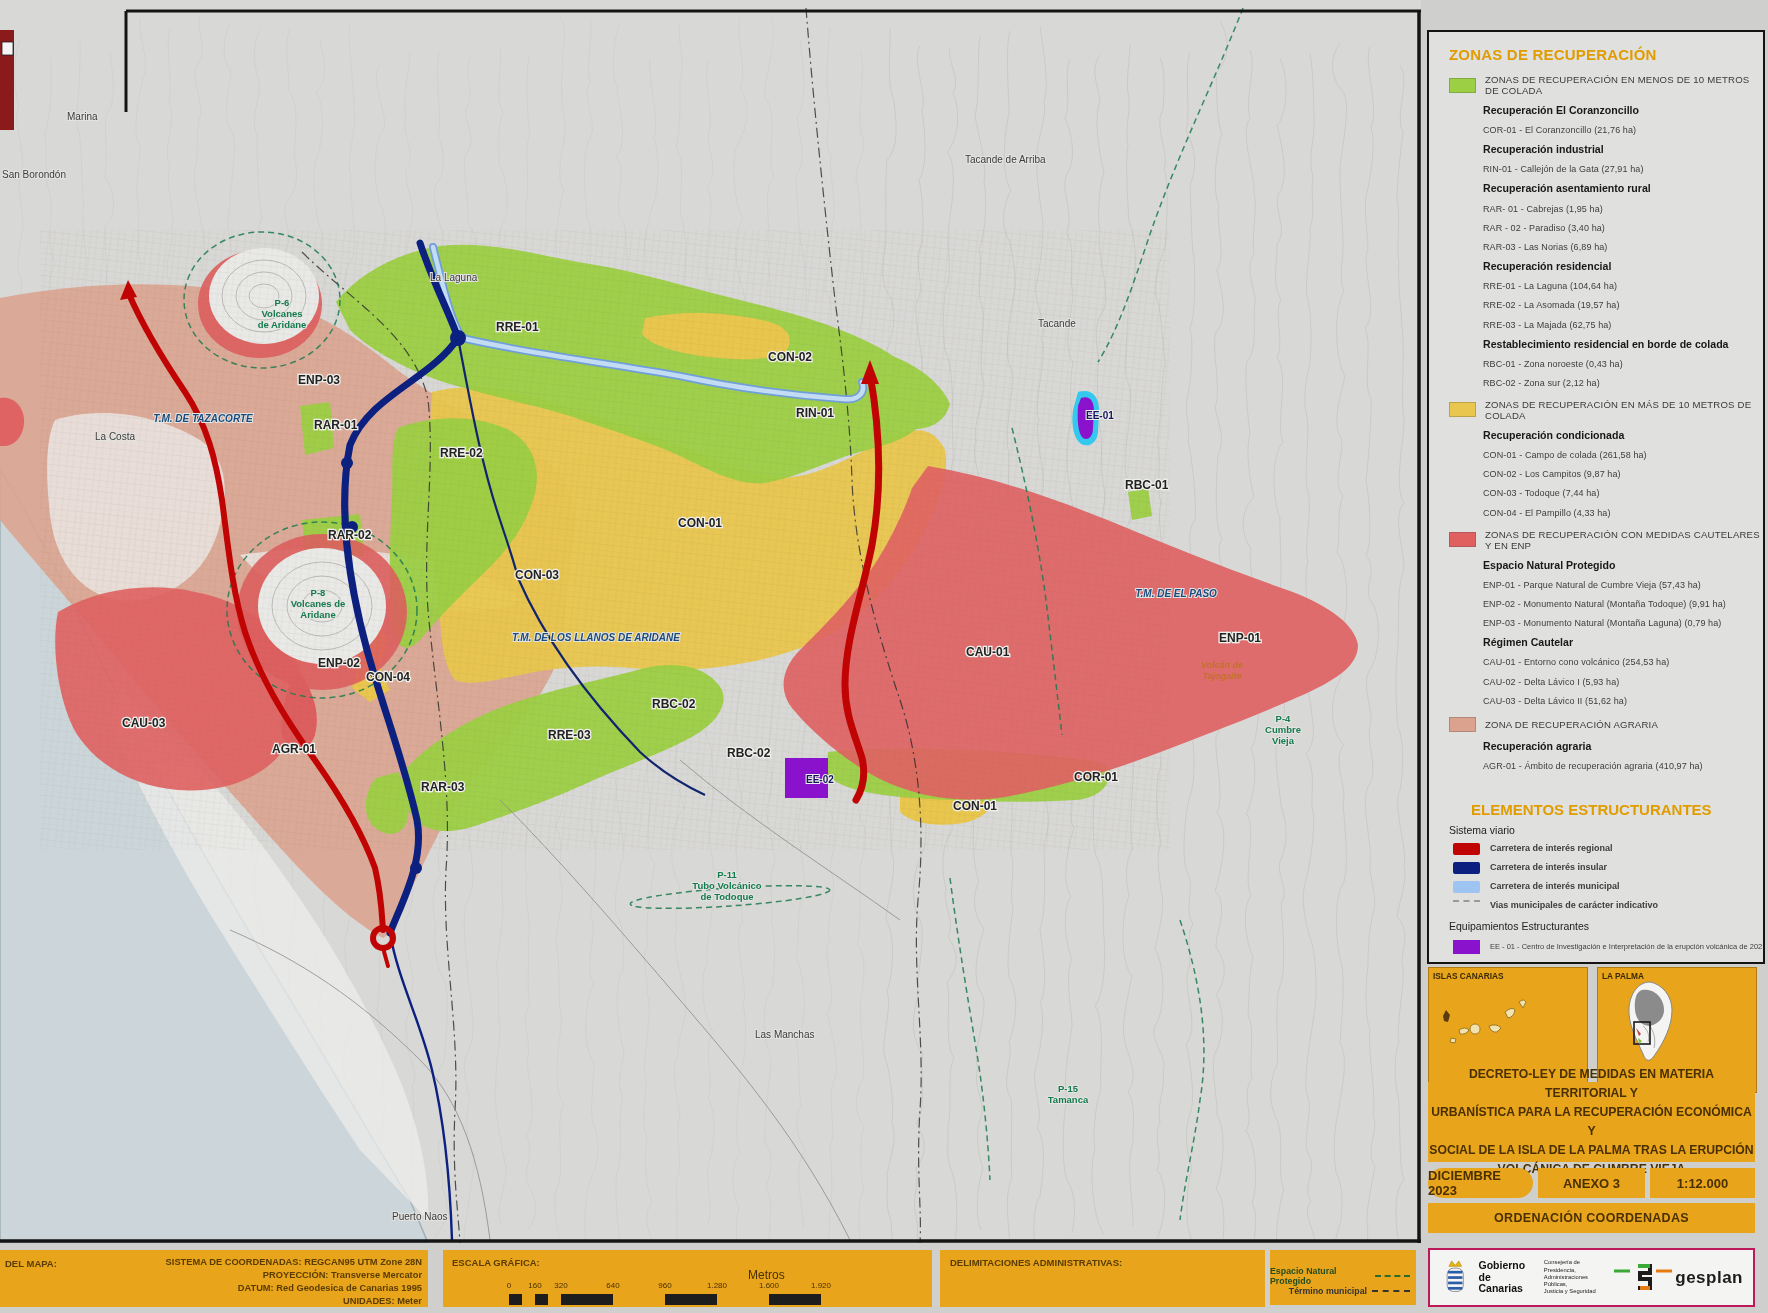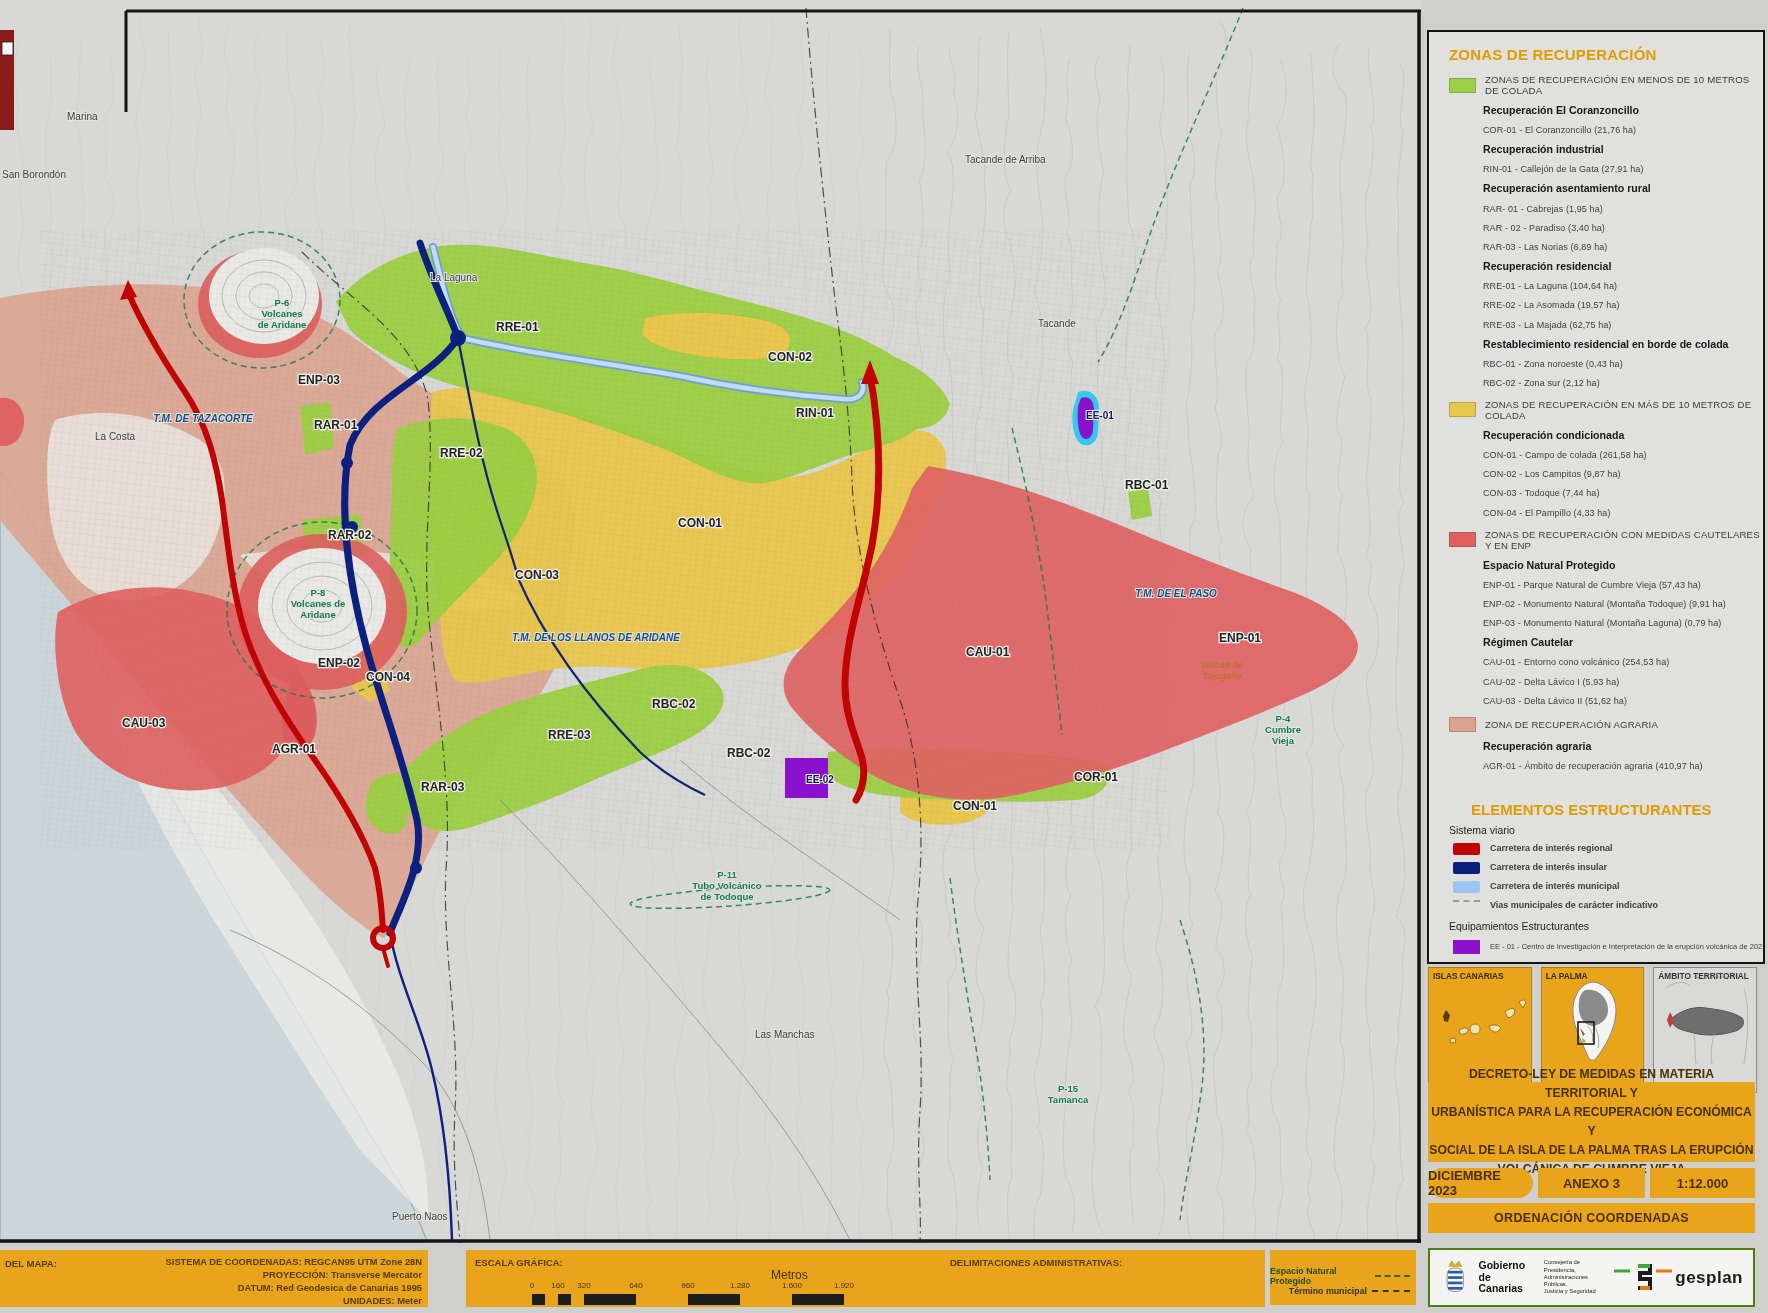--- a/index.html
+++ b/index.html
@@ -40,32 +40,32 @@
   .inset.light .cap{color:#333;}
   .inset svg{position:absolute;left:0;top:0;}
   
   #title-block{left:1428px;top:1082px;width:327px;height:80px;background:#e8a41b;color:#4a3000;
      font-weight:bold;font-size:12.2px;line-height:1.55;text-align:center;display:flex;align-items:center;justify-content:center;white-space:pre-line;}
   .tb-row{left:1428px;top:1168px;height:30px;background:#e8a41b;color:#4a3000;font-weight:bold;font-size:13px;
      display:flex;align-items:center;justify-content:center;}
   #tb-sub{left:1428px;top:1203px;width:327px;height:30px;background:#e8a41b;color:#4a3000;font-weight:bold;font-size:12.5px;
      display:flex;align-items:center;justify-content:center;letter-spacing:.3px;}
   
-  #logos{left:1428px;top:1248px;width:327px;height:59px;background:#f4f4f2;border:2px solid #4d7c0f;
+  #logos{left:1428px;top:1248px;width:327px;height:59px;background:#f4f4f2;border:2px solid #be185d;
      display:flex;align-items:center;padding:0 10px;gap:8px;}
   .gov-name{font-size:10.5px;font-weight:bold;color:#111;line-height:1.1;}
   .gov-dept{font-size:5.8px;color:#222;line-height:1.25;white-space:pre-line;margin-left:4px;}
   #gesplan{margin-left:auto;display:flex;align-items:center;gap:3px;}
   #gesplan .word{font-size:17px;font-weight:bold;color:#1c1c1c;letter-spacing:.5px;}
   
   .bseg{position:absolute;background:#e8a41b;color:#5a3c00;}
   #bseg1{left:0;top:1250px;width:428px;height:57px;}
   #bseg1 .left{position:absolute;left:5px;top:8px;font-size:9.5px;font-weight:bold;}
   #bseg1 .right{position:absolute;right:6px;top:6px;font-size:9.3px;font-weight:bold;text-align:right;line-height:1.4;white-space:pre-line;}
-  #bseg2{left:466px;top:1250px;width:489px;height:57px;}
+  #bseg2{left:443px;top:1250px;width:489px;height:57px;}
   #bseg2 .cap{position:absolute;left:9px;top:7px;font-size:9.5px;font-weight:bold;}
   #metros{position:absolute;left:305px;top:18px;font-size:12px;color:#4a3000;}
   #sbar{position:absolute;left:66px;top:44px;width:312px;height:11px;}
   #sbar .blk{position:absolute;top:0;height:11px;background:#1d1d1d;}
   #sbar .tick{position:absolute;top:-13px;font-size:8px;color:#4a3000;transform:translateX(-50%);}
   #bseg3{left:940px;top:1250px;width:325px;height:57px;}
   #bseg3 .cap{position:absolute;left:10px;top:7px;font-size:9.5px;font-weight:bold;}
   #bseg4{left:1270px;top:1250px;width:146px;height:55px;}
   .delim-row{position:absolute;right:6px;display:flex;align-items:center;gap:5px;font-size:8.8px;font-weight:bold;color:#234d1e;}
   .delim-row .sym{width:38px;height:0;}
@@ -410,29 +410,20 @@
       <div class="cap">LA PALMA</div>
       <svg width="104" height="101" viewBox="0 0 104 101">
         <path d="M52,14 C64,16 74,28 74,42 C74,58 66,74 56,88 C52,94 48,94 45,86 C38,70 30,56 31,40 C32,26 40,14 52,14 Z" fill="#f4f4f2" stroke="#888"></path>
         <path d="M44,22 C56,20 66,30 66,42 C66,50 60,56 52,58 C44,58 38,52 37,42 C36,32 38,24 44,22 Z" fill="#8b8b8b"></path>
         <path d="M45,58 C50,62 52,68 50,74 M52,58 C56,64 58,72 56,80" fill="none" stroke="#999" stroke-width="0.8"></path>
         <rect x="36" y="54" width="16" height="22" fill="none" stroke="#1a1a1a" stroke-width="1.6"></rect>
         <path d="M38,60 l3,8 2,-2 Z" fill="#c04040"></path>
         <path d="M40,70 l4,3 -3,3 Z" fill="#8cbf3f"></path>
       </svg>
     </div>
-    <div class="inset light">
-      <div class="cap">ÁMBITO TERRITORIAL</div>
-      <svg width="104" height="101" viewBox="0 0 104 101">
-        <path d="M12,20 C20,14 30,12 36,18 M40,10 C52,8 70,10 84,8 M90,20 C96,40 94,70 90,96" fill="none" stroke="#aaa" stroke-width="0.8"></path>
-        <path d="M18,50 C28,42 40,38 52,40 C66,42 80,44 88,50 C92,56 88,62 78,64 C64,68 48,68 36,64 C26,62 16,58 18,50 Z" fill="#6e6e6e" stroke="#555"></path>
-        <path d="M16,44 l4,8 -4,8 -3,-8 Z" fill="#c04040"></path>
-        <path d="M60,66 C58,76 56,86 58,96 M40,66 C42,76 40,86 42,96" fill="none" stroke="#aaa" stroke-width="0.8"></path>
-      </svg>
-    </div>
   </div>
 
   <div id="title-block" class="panel-box">DECRETO-LEY DE MEDIDAS EN MATERIA TERRITORIAL Y
 URBANÍSTICA PARA LA RECUPERACIÓN ECONÓMICA Y
 SOCIAL DE LA ISLA DE LA PALMA TRAS LA ERUPCIÓN
 VOLCÁNICA DE CUMBRE VIEJA</div>
   <div class="tb-row panel-box" style="left:1428px;width:105px;border-radius:15px;">DICIEMBRE 2023</div>
   <div class="tb-row panel-box" style="left:1538px;width:107px;">ANEXO 3</div>
   <div class="tb-row panel-box" style="left:1650px;width:105px;">1:12.000</div>
   <div id="tb-sub" class="panel-box">ORDENACIÓN COORDENADAS</div>

